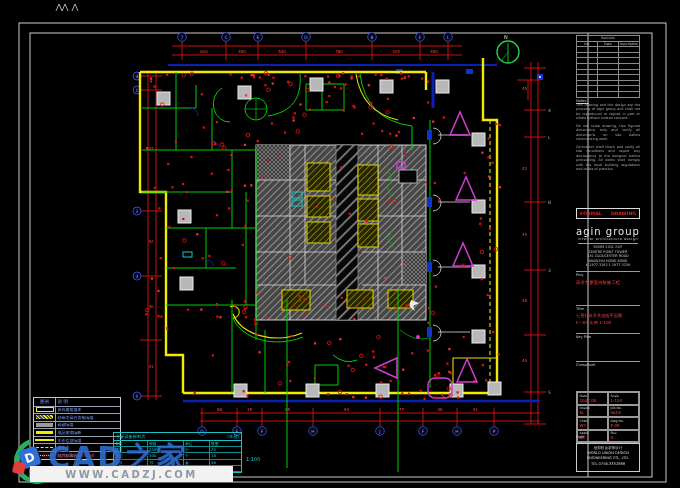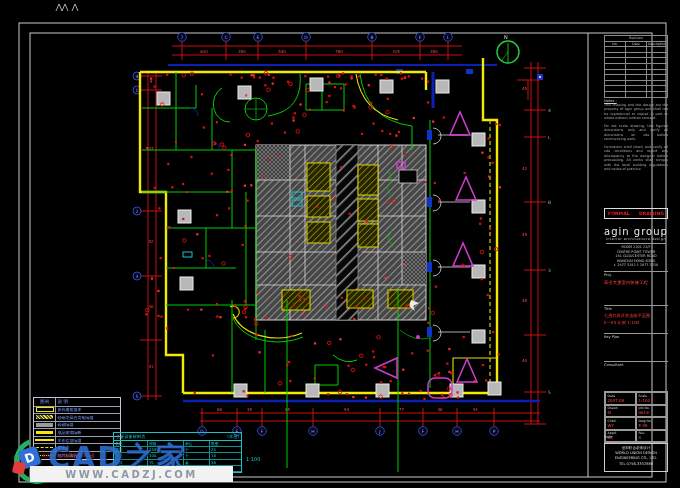--- a/index.html
+++ b/index.html
@@ -16,21 +16,21 @@
   .w{stroke:#d8d8d8;fill:none;stroke-width:.8;}
   .mg{stroke:#d23cd2;fill:none;stroke-width:1.5;}
   .cy{stroke:#18c8c8;fill:none;stroke-width:1;}
   .bord{stroke:#c9c9c9;fill:none;stroke-width:1;}
   text{font-family:"DejaVu Sans",sans-serif;}
   .tr{fill:#ff4a4a;font-size:4px;}
   .tb{fill:#8fa0ff;font-size:4.5px;}
   .tw{fill:#dddddd;}
   .tc{fill:#19cdcd;font-size:5px;}
   
-  #titleblock{left:604px;top:33px;width:64px;height:444px;color:#ccc;font-size:4px;}
+  #titleblock{left:576px;top:33px;width:64px;height:444px;color:#ccc;font-size:4px;}
   #titleblock .sec{position:absolute;left:0;width:64px;box-sizing:border-box;}
   table.tb-rev{border-collapse:collapse;width:64px;table-layout:fixed;}
   table.tb-rev td,table.tb-rev th{border:1px solid #8a8a8a;font-size:3.2px;color:#ccc;
      font-weight:normal;height:4.6px;padding:0;overflow:hidden;white-space:nowrap;text-align:center;}
   .lbl{font-size:3.6px;color:#cfcfcf;}
   .red{color:#ff4040;}
   .hr{border-top:1px solid #999;height:0;}
   #stampbox{border:1px solid #ddd;display:flex;justify-content:space-between;
      align-items:center;padding:2px 3px;color:#e02020;font-size:4.6px;font-weight:bold;}
   #logotext{color:#e8e8e8;font-size:10px;letter-spacing:1px;white-space:nowrap;}

